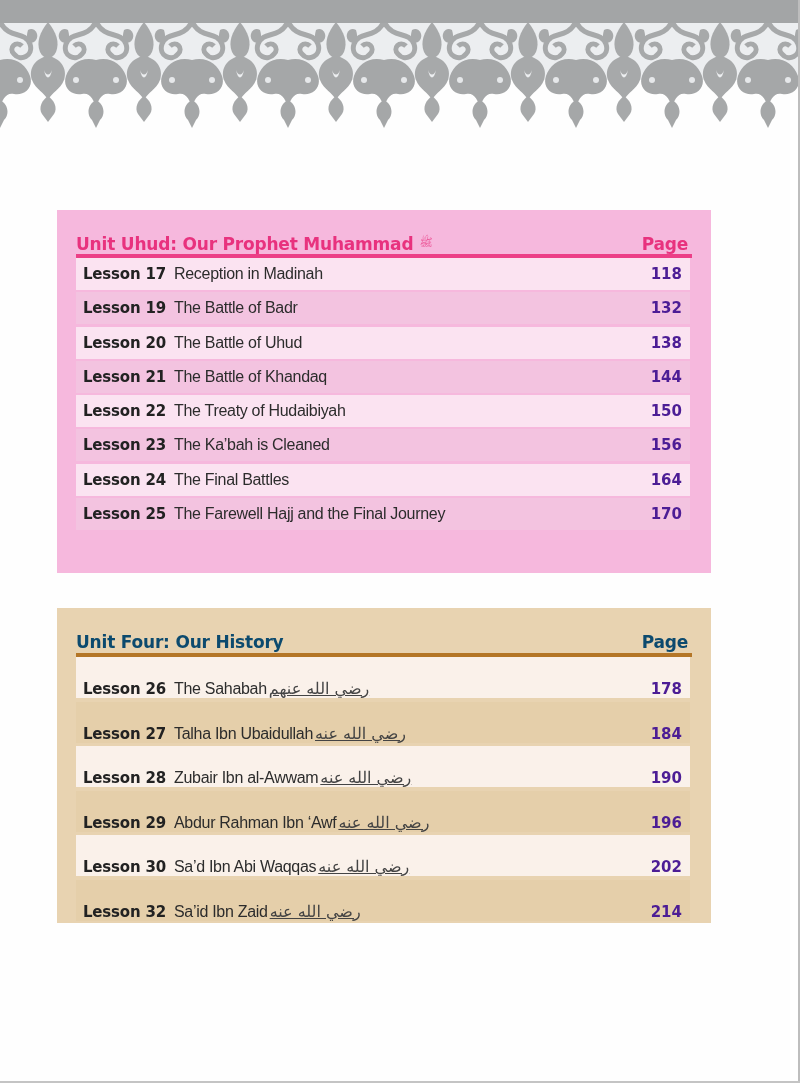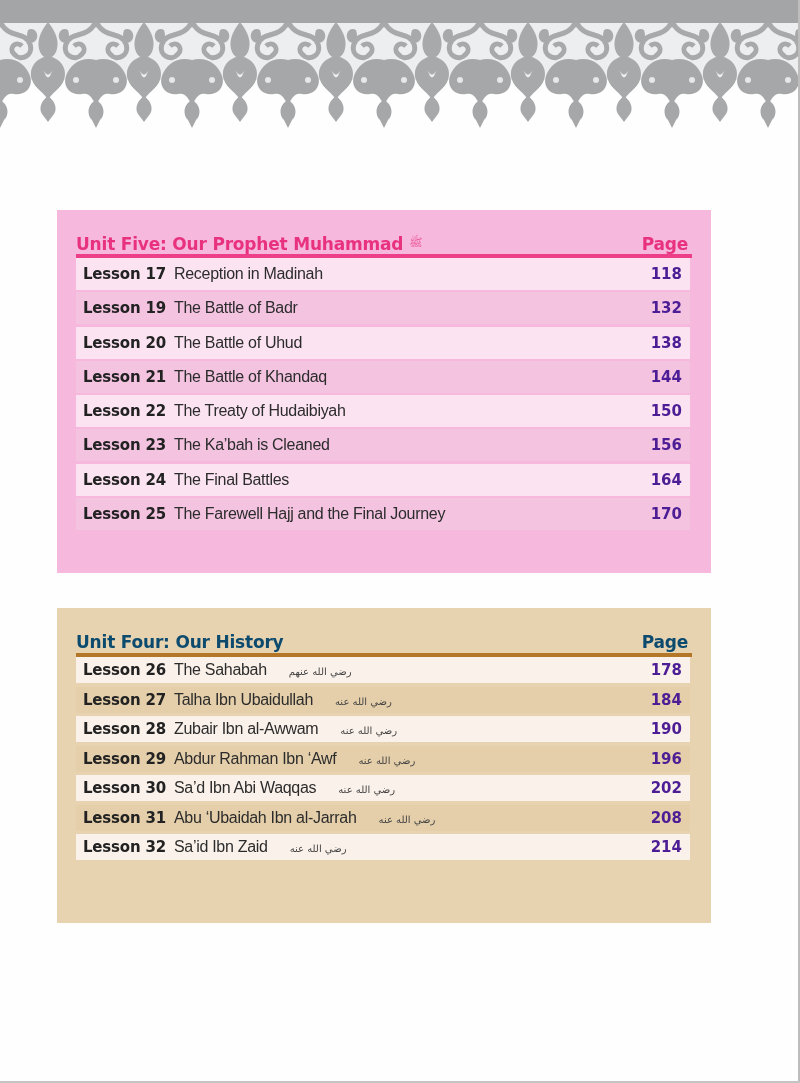--- a/index.html
+++ b/index.html
@@ -40,27 +40,27 @@
   .rows { position: absolute; left: 19px; right: 21px; }
   .pink .rows { top: 48px; }
   .tan .rows { top: 49px; }
   .row {
     display: flex; align-items: center; box-sizing: border-box;
     padding: 0 8px 0 7px; font-size: 15px; color: #2a2a2a;
   }
   .pink .row { height: 32px; margin-bottom: 2.3px; }
   .pink .row:nth-child(odd) { background: #fbe3f1; }
   .pink .row:nth-child(even) { background: #f3c3e0; }
-  .tan .row { height: 26px; margin-bottom: 3.5px; }
+  .tan .row { height: 41px; margin-bottom: 3.5px; align-items: flex-end; }
   .tan .row:nth-child(odd) { background: #faf1ea; }
   .tan .row:nth-child(even) { background: #e5cfaa; }
 
   .lesson-num { font-weight: bold; width: 91px; flex: 0 0 91px; color: #222; letter-spacing: -0.2px; }
   .lesson-title { flex: 1; color: #2c2c2c; letter-spacing: -0.3px; font-family: "Liberation Sans", sans-serif; font-size: 16px; }
-  .row-honorific { font-size: 10px; margin-left: 22px; font-family: "DejaVu Serif", serif; color: #444; }
+  .row-honorific { font-size: 16px; margin-left: 2px; font-family: "DejaVu Serif", serif; color: #444; text-decoration: underline; }
   .lesson-page { font-weight: bold; color: #4c1d95; text-align: right; }
 </style>
 </head>
 <body>
 
 <svg class="ornament" viewBox="0 0 800 135" preserveAspectRatio="none">
   <defs>
     <pattern id="orn" x="0" y="0" width="96" height="135" patternUnits="userSpaceOnUse">
 
       <rect x="0" y="22" width="96" height="58" fill="#eceef0"></rect>
@@ -83,21 +83,21 @@
       <circle cx="76" cy="80" r="3" fill="#e6e8ea"></circle>
     </pattern>
   </defs>
   <rect x="0" y="0" width="800" height="135" fill="url(#orn)"></rect>
   <rect x="0" y="0" width="800" height="23" fill="#a3a5a6"></rect>
 </svg>
 
 <section class="unit-box pink">
   <div class="unit-header">
     <div class="unit-title">
-      <span>Unit Five: Our Prophet Muhammad</span>
+      <span>Unit Uhud: Our Prophet Muhammad</span>
       <span class="honorific">ﷺ</span>
     </div>
     <span class="page-label">Page</span>
   </div>
   <div class="unit-rule"></div>
   <div class="rows">
     <div class="row">
       <span class="lesson-num">Lesson 17</span>
       <span class="lesson-title">Reception in Madinah</span>
       <span class="lesson-page">118</span>
@@ -168,25 +168,20 @@
       <span class="lesson-num">Lesson 29</span>
       <span class="lesson-title"><span>Abdur Rahman Ibn ‘Awf</span><span class="row-honorific">رضي الله عنه</span></span>
       <span class="lesson-page">196</span>
     </div>
     <div class="row">
       <span class="lesson-num">Lesson 30</span>
       <span class="lesson-title"><span>Sa’d Ibn Abi Waqqas</span><span class="row-honorific">رضي الله عنه</span></span>
       <span class="lesson-page">202</span>
     </div>
     <div class="row">
-      <span class="lesson-num">Lesson 31</span>
-      <span class="lesson-title"><span>Abu ‘Ubaidah Ibn al-Jarrah</span><span class="row-honorific">رضي الله عنه</span></span>
-      <span class="lesson-page">208</span>
-    </div>
-    <div class="row">
       <span class="lesson-num">Lesson 32</span>
       <span class="lesson-title"><span>Sa’id Ibn Zaid</span><span class="row-honorific">رضي الله عنه</span></span>
       <span class="lesson-page">214</span>
     </div>
   </div>
 </section>
 
 <div class="page-border"></div>
 <div class="page-border-bottom"></div>
 

